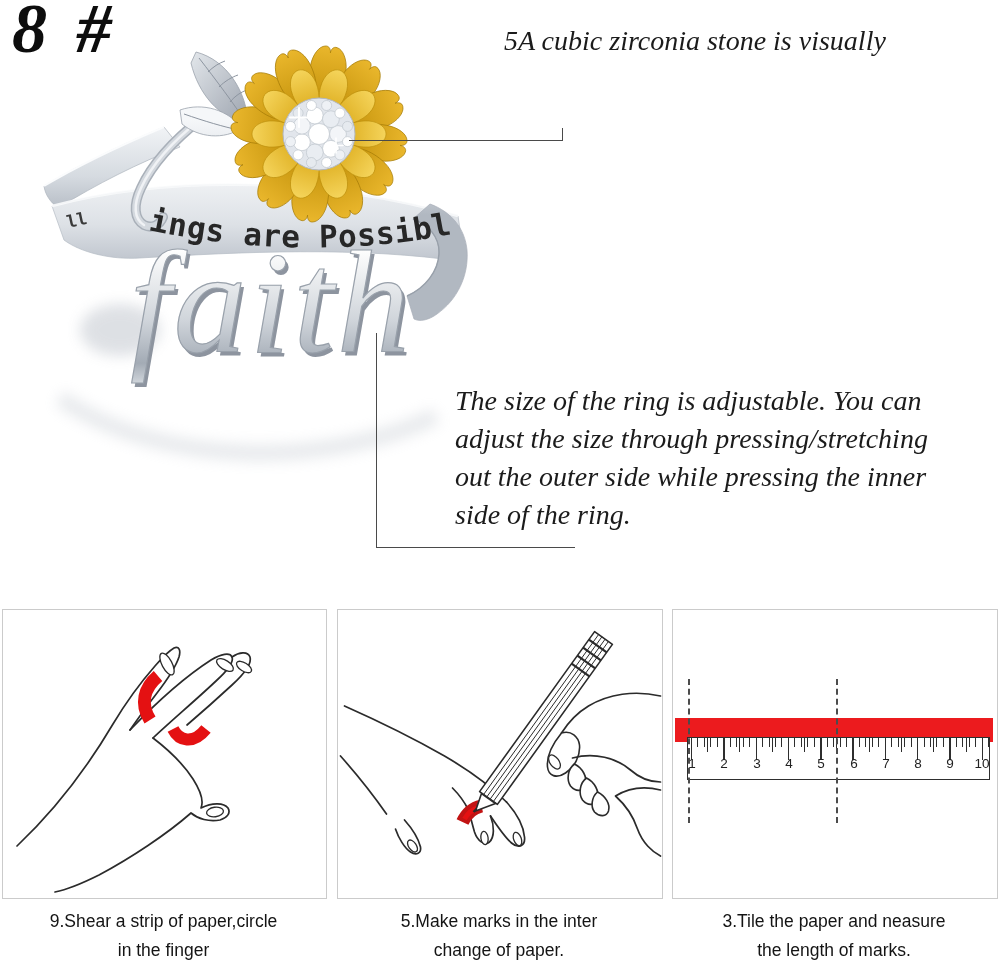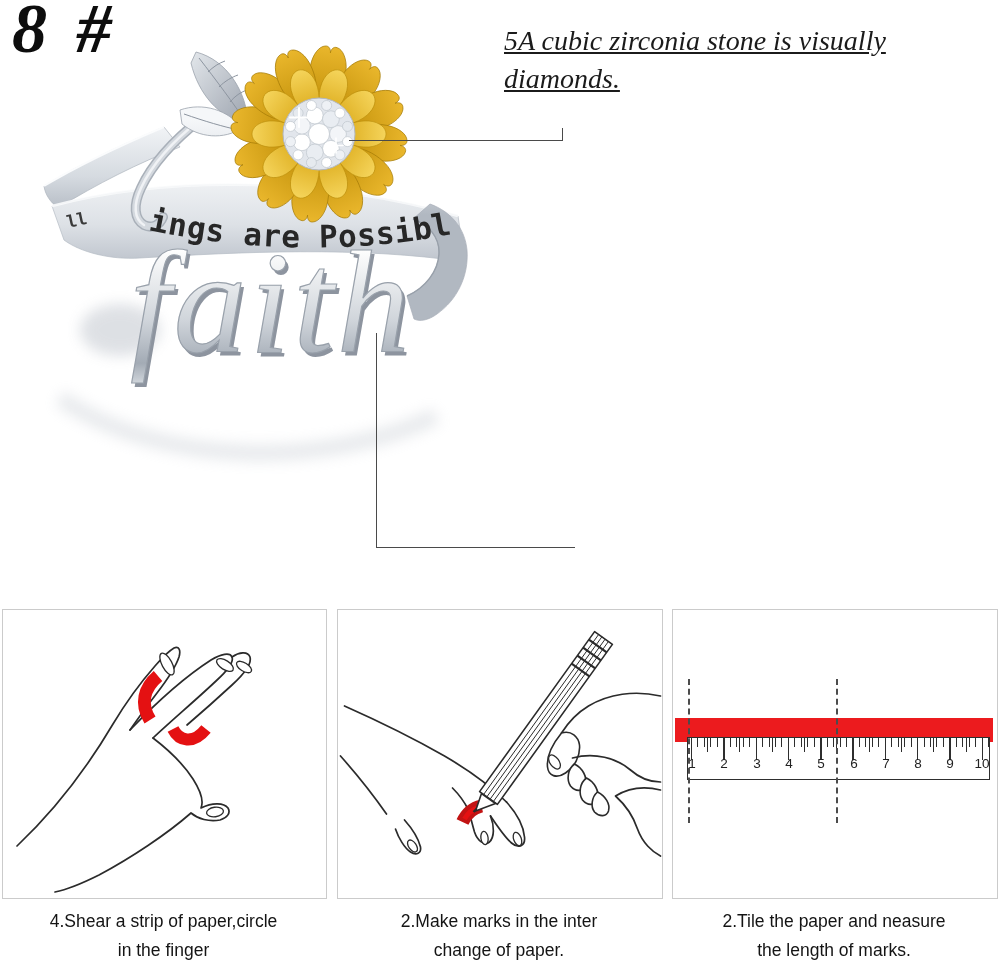--- a/index.html
+++ b/index.html
@@ -16,21 +16,21 @@
            letter-spacing:0.5px;fill:#272727;}
   .engrave-frag{font-family:"DejaVu Sans Mono",monospace;font-weight:bold;font-size:17px;fill:#3a3a3a;}
   .faith{font-family:"Liberation Serif",serif;font-style:italic;font-size:146px;letter-spacing:3px;}
   .faith-sh{fill:#8d949f;}
   .faith-main{fill:url(#gFaith);stroke:#99a1ab;stroke-width:1.2px;}
 
   
   .callout{position:absolute;background:var(--line_color,#4a4a4a);}
 
   
-  .note{position:absolute;font:italic 28px/38px "Liberation Serif",serif;color:var(--text_color,#1b1b1b);text-decoration:underline;}
+  .note{position:absolute;font:italic 28px/38px "Liberation Serif",serif;color:var(--text_color,#1b1b1b);}
   .note span{display:block;white-space:nowrap;}
 
   
   .panel{position:absolute;top:609px;height:288px;background:#fff;
          border:1px solid var(--panel_border,#cbcbcb);}
   .panel svg{display:block;width:100%;height:100%;}
   .cap{position:absolute;top:907px;text-align:center;font-size:17.5px;line-height:29px;color:#141414;}
   .cap span{display:block;}
 
   
@@ -192,21 +192,26 @@
     </g>
   </svg>
 
   <div class="callout" style="left:349px;top:140px;width:214px;height:1.3px;"></div>
   <div class="callout" style="left:562px;top:128px;width:1.3px;height:13px;"></div>
   <div class="callout" style="left:376px;top:333px;width:1.3px;height:215px;"></div>
   <div class="callout" style="left:376px;top:547px;width:199px;height:1.3px;"></div>
 
   <div class="note" style="left:504px;top:22px;">
     <span>5A cubic zirconia stone is visually</span>
-    <span>diamonds.</span>
+  </div>
+  <div class="note" style="left:455px;top:382px;">
+    <span>The size of the ring is adjustable. You can</span>
+    <span>adjust the size through pressing/stretching</span>
+    <span>out the outer side while pressing the inner</span>
+    <span>side of the ring.</span>
   </div>
 
   <div class="panel" style="left:2px;width:323px;">
     <svg viewBox="0 0 323 288">
       <path class="hand-stroke" d="M 14 236 C 50 202 84 158 110 114 C 122 94 138 72 152 56 C 158 49 166 41 171 38 C 176 36 178 40 176 47 C 173 56 164 70 154 83 C 144 96 134 110 127 120"></path>
       <ellipse class="nail" cx="164" cy="54" rx="5" ry="12" transform="rotate(-28 164 54)"></ellipse>
       <path class="hand-stroke" d="M 127 120 C 150 96 180 68 208 50 C 218 44 227 42 229 47 C 231 52 224 61 213 71 C 194 89 168 111 150 128"></path>
       <ellipse class="nail" cx="222" cy="55" rx="4.6" ry="9.5" transform="rotate(-58 222 55)"></ellipse>
       <path class="hand-stroke" d="M 229 47 C 236 42 245 41 247 47 C 249 53 241 64 229 75 C 216 87 198 103 184 115"></path>
       <ellipse class="nail" cx="241" cy="57" rx="4.2" ry="8.5" transform="rotate(-58 241 57)"></ellipse>
@@ -273,25 +278,25 @@
       <span class="rn" style="left:198px">7</span>
       <span class="rn" style="left:230px">8</span>
       <span class="rn" style="left:262px">9</span>
       <span class="rn" style="left:294px">10</span>
     </div>
     <div class="dash" style="left:15px"></div>
     <div class="dash" style="left:163px"></div>
   </div>
 
   <div class="cap" style="left:2px;width:323px;">
-    <span>4.Shear a strip of paper,circle</span>
+    <span>9.Shear a strip of paper,circle</span>
     <span>in the finger</span>
   </div>
   <div class="cap" style="left:337px;width:324px;">
-    <span>2.Make marks in the inter</span>
+    <span>5.Make marks in the inter</span>
     <span>change of paper.</span>
   </div>
   <div class="cap" style="left:672px;width:324px;">
-    <span>2.Tile the paper and neasure</span>
+    <span>3.Tile the paper and neasure</span>
     <span>the length of marks.</span>
   </div>
 
 </div>
 
 </body></html>

